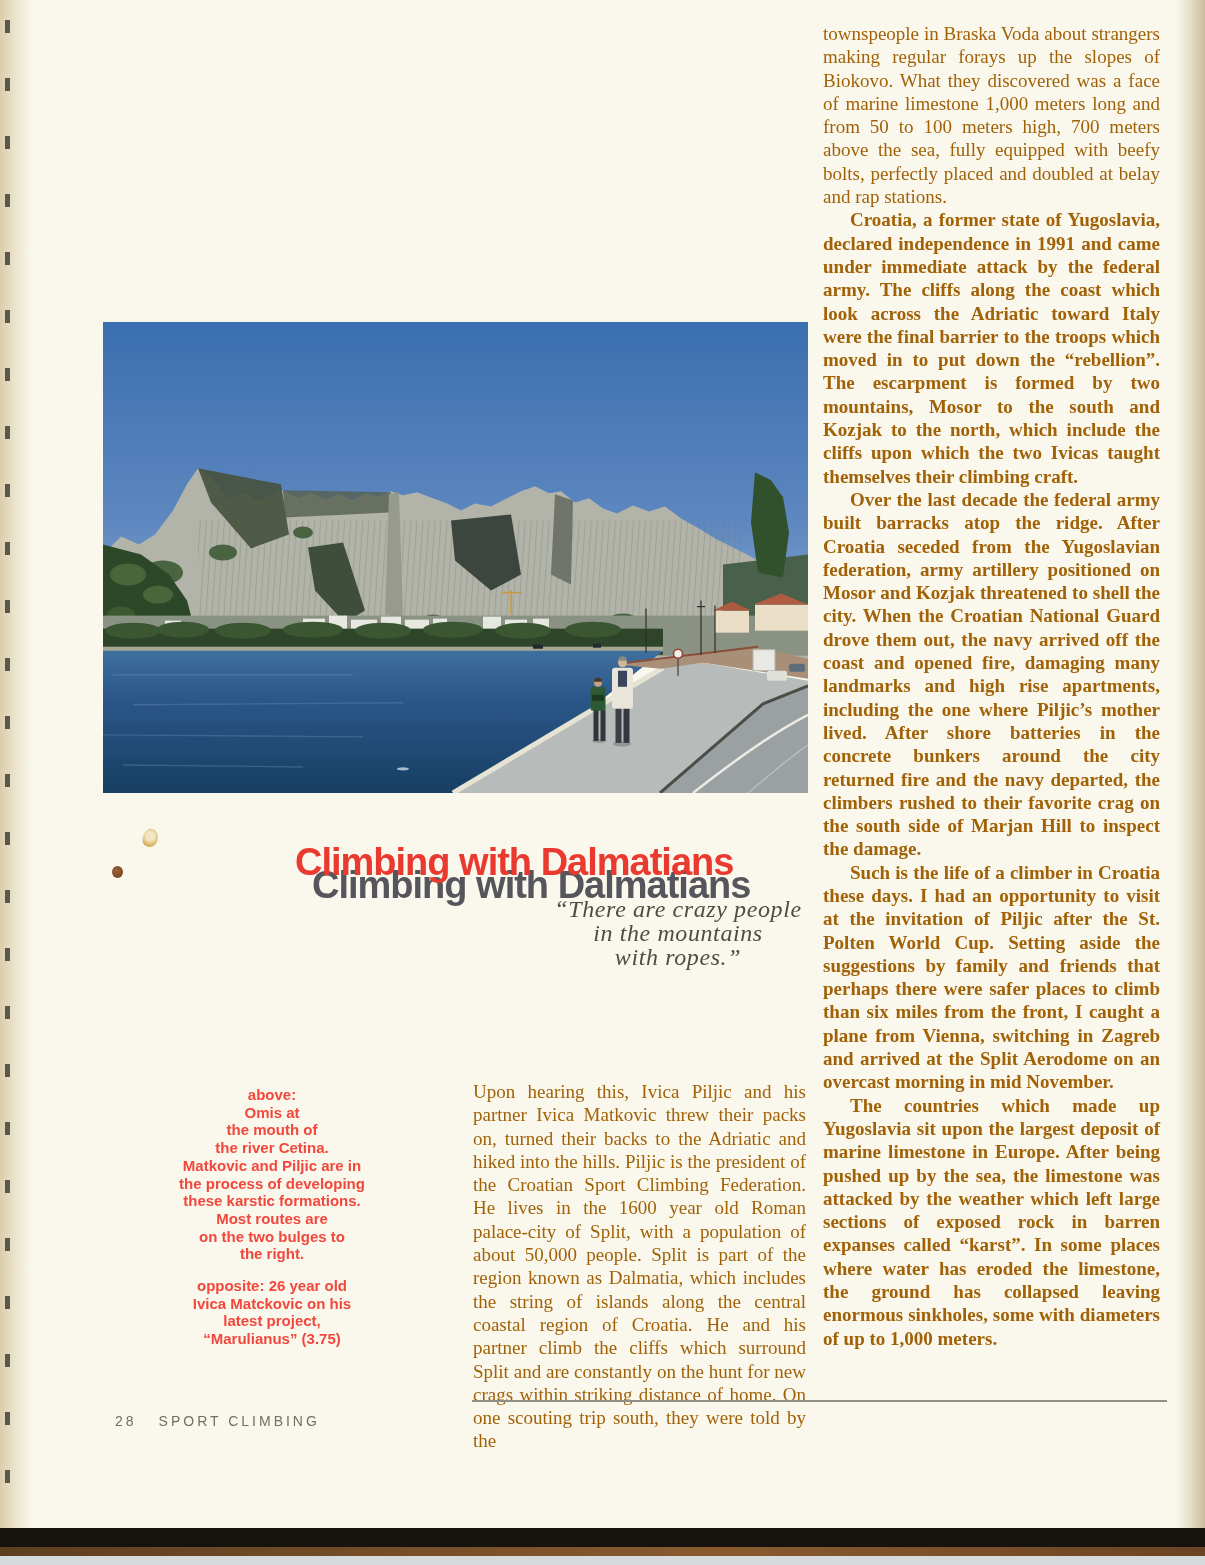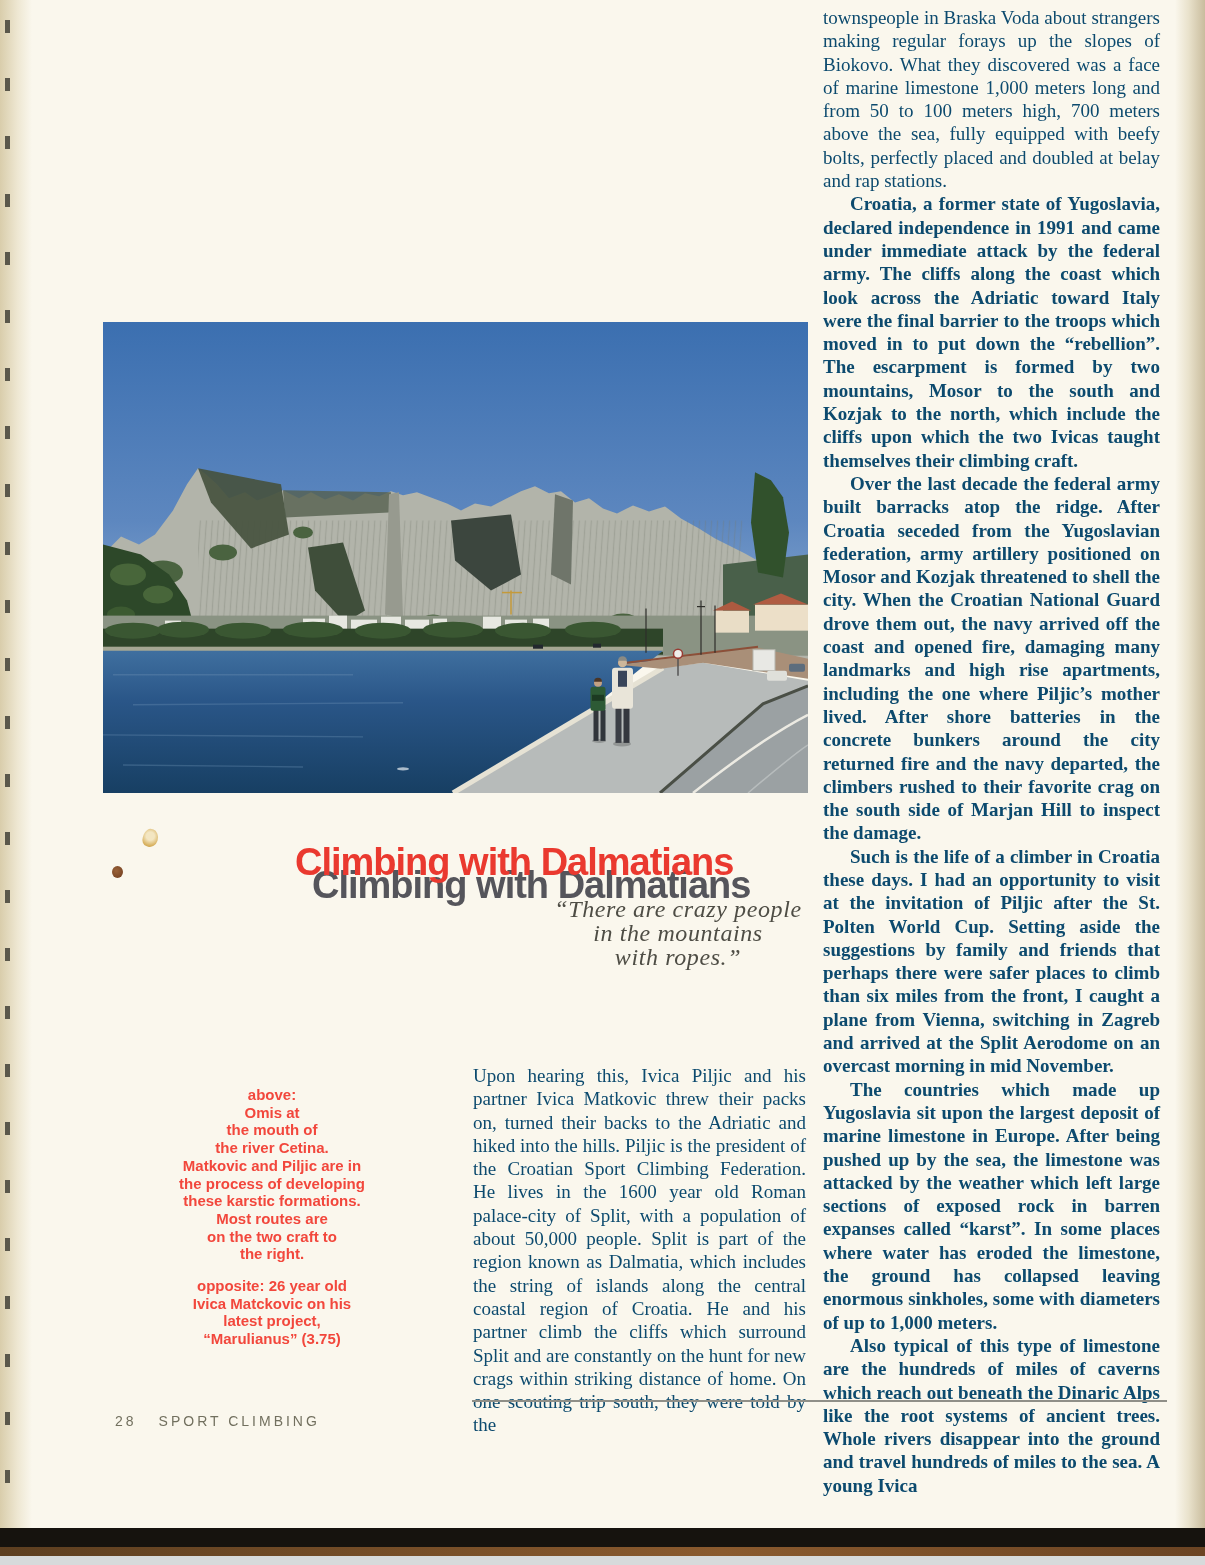--- a/index.html
+++ b/index.html
@@ -32,21 +32,21 @@
   .quote{position:absolute;left:478px;top:873px;width:320px;text-align:center;
      font-style:italic;font-size:24px;line-height:24px;letter-spacing:.6px;
      color:#4e4d45;white-space:pre-line;}
   
   .caption{position:absolute;left:122px;top:1086px;width:300px;text-align:center;
      font-family:"Liberation Sans", sans-serif;font-weight:bold;font-size:15px;
      line-height:17.7px;color:#f2473c;}
   .caption p{margin:0;white-space:pre-line;}
   .caption p + p{margin-top:14px;}
   
-  .col{position:absolute;text-align:justify;color:#0c4a6e;font-size:19px;line-height:23.3px;}
+  .col{position:absolute;text-align:justify;color:#a16207;font-size:19px;line-height:23.3px;margin-top:16px;}
   .col p{margin:0;}
   .col p + p{text-indent:27px;font-weight:bold;}
   .col-mid{left:473px;top:1064px;width:333px;}
   .col-right{left:823px;top:6px;width:337px;}
   
   .rule{position:absolute;left:472px;top:1400px;width:695px;height:0;border-top:2px solid #8f8f88;}
   .footer{position:absolute;left:115px;top:1413px;font-family:"Liberation Sans", sans-serif;
      font-size:14px;letter-spacing:3px;color:#72705f;}
   .footer .mag{margin-left:22px;}
 </style>
@@ -207,39 +207,38 @@
 
   <div class="caption">
     <p>above:
 Omis at
 the mouth of
 the river Cetina.
 Matkovic and Piljic are in
 the process of developing
 these karstic formations.
 Most routes are
-on the two craft to
+on the two bulges to
 the right.</p>
     <p>opposite: 26 year old
 Ivica Matckovic on his
 latest project,
 “Marulianus” (3.75)</p>
   </div>
 
   <div class="col col-mid">
     <p>Upon hearing this, Ivica Piljic and his partner Ivica Matkovic threw their packs on, turned their backs to the Adriatic and hiked into the hills. Piljic is the president of the Croatian Sport Climbing Federation. He lives in the 1600 year old Roman palace-city of Split, with a population of about 50,000 people. Split is part of the region known as Dalmatia, which includes the string of islands along the central coastal region of Croatia. He and his partner climb the cliffs which surround Split and are constantly on the hunt for new crags within striking distance of home. On one scouting trip south, they were told by the</p>
   </div>
 
   <div class="col col-right">
     <p>townspeople in Braska Voda about strangers making regular forays up the slopes of Biokovo. What they discovered was a face of marine limestone 1,000 meters long and from 50 to 100 meters high, 700 meters above the sea, fully equipped with beefy bolts, perfectly placed and doubled at belay and rap stations.</p>
     <p>Croatia, a former state of Yugoslavia, declared independence in 1991 and came under immediate attack by the federal army. The cliffs along the coast which look across the Adriatic toward Italy were the final barrier to the troops which moved in to put down the “rebellion”. The escarpment is formed by two mountains, Mosor to the south and Kozjak to the north, which include the cliffs upon which the two Ivicas taught themselves their climbing craft.</p>
     <p>Over the last decade the federal army built barracks atop the ridge. After Croatia seceded from the Yugoslavian federation, army artillery positioned on Mosor and Kozjak threatened to shell the city. When the Croatian National Guard drove them out, the navy arrived off the coast and opened fire, damaging many landmarks and high rise apartments, including the one where Piljic’s mother lived. After shore batteries in the concrete bunkers around the city returned fire and the navy departed, the climbers rushed to their favorite crag on the south side of Marjan Hill to inspect the damage.</p>
     <p>Such is the life of a climber in Croatia these days. I had an opportunity to visit at the invitation of Piljic after the St. Polten World Cup. Setting aside the suggestions by family and friends that perhaps there were safer places to climb than six miles from the front, I caught a plane from Vienna, switching in Zagreb and arrived at the Split Aerodome on an overcast morning in mid November.</p>
     <p>The countries which made up Yugoslavia sit upon the largest deposit of marine limestone in Europe. After being pushed up by the sea, the limestone was attacked by the weather which left large sections of exposed rock in barren expanses called “karst”. In some places where water has eroded the limestone, the ground has collapsed leaving enormous sinkholes, some with diameters of up to 1,000 meters.</p>
-    <p>Also typical of this type of limestone are the hundreds of miles of caverns which reach out beneath the Dinaric Alps like the root systems of ancient trees. Whole rivers disappear into the ground and travel hundreds of miles to the sea. A young Ivica</p>
   </div>
 
   <div class="rule"></div>
   <div class="footer">
     <span>28</span><span class="mag">SPORT CLIMBING</span>
   </div>
 
 </div>
 
 </body></html>

